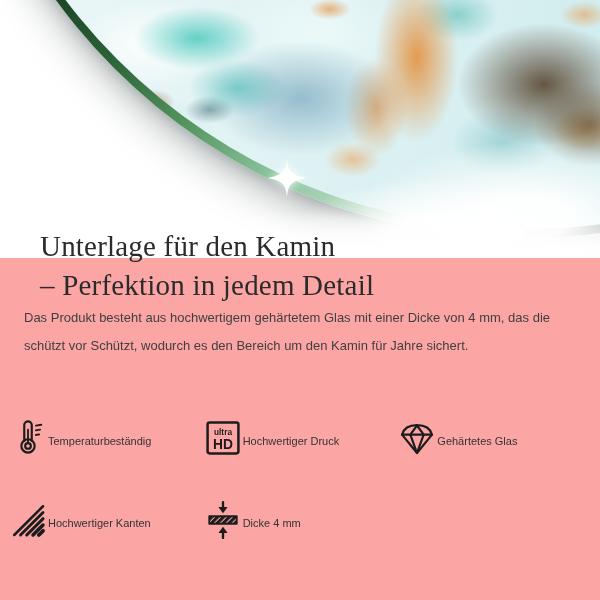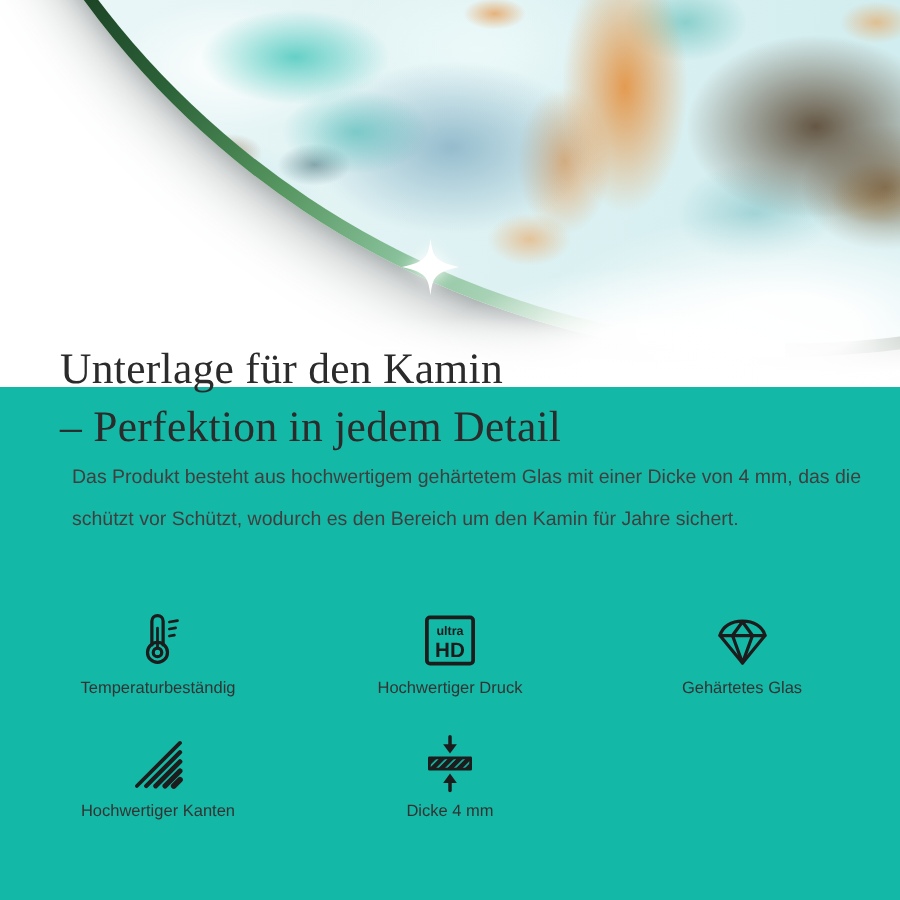--- a/index.html
+++ b/index.html
@@ -1,17 +1,17 @@
 <!DOCTYPE html>
 <html lang="de"><head>
 <meta charset="utf-8">
 <title>Produktdetail</title>
 <style>
   html,body{margin:0;padding:0;background:#ffffff;}
-  .page{position:relative;width:600px;height:600px;overflow:hidden;background:#14b8a6;
+  .page{position:relative;width:600px;height:600px;overflow:hidden;background:#fca5a5;
         font-family:"Liberation Sans",sans-serif;}
 
   
   .hero{position:absolute;left:0;top:0;width:600px;height:258px;overflow:hidden;background:#fff;}
   .glass-edge{position:absolute;left:-55px;top:-919px;width:1157px;height:1157px;border-radius:50%;
     background:conic-gradient(from 180deg at 50% 50%,
       #f4faf5 0deg,#e2efe6 8deg,#bcdcc6 16deg,#8cc49e 26deg,
       #55955f 36deg,#2c6238 46deg,#1d4527 54deg,#163a20 60deg,#163a20 360deg);
     box-shadow:0 14px 38px rgba(104,116,116,.48),0 4px 12px rgba(104,116,116,.32);}
   .glass-face{position:absolute;left:-52px;top:-928px;width:1157px;height:1157px;border-radius:50%;
@@ -40,27 +40,27 @@
     background:
       radial-gradient(230px 100px at 88% 84%, rgba(255,255,255,.95) 20%, rgba(255,255,255,0) 75%),
       radial-gradient(200px 80px at 73% 92%, rgba(255,255,255,.95) 25%, rgba(255,255,255,0) 75%),
       linear-gradient(to bottom, rgba(255,255,255,0) 82%, rgba(255,255,255,.96) 96%);}
   .sparkle{position:absolute;left:268px;top:159px;width:38px;height:38px;
     filter:drop-shadow(0 0 5px rgba(255,255,255,.95));}
 
   
   .title{position:absolute;left:40px;top:227px;margin:0;font-family:"Liberation Serif",serif;
     font-weight:400;font-size:29px;line-height:39px;color:#2b2b2b;letter-spacing:.2px;}
-  .intro{position:absolute;left:48px;top:304px;font-size:13px;line-height:28px;color:#3f3f3f;}
+  .intro{position:absolute;left:24px;top:304px;font-size:13px;line-height:28px;color:#3f3f3f;}
   .intro div{white-space:nowrap;}
 
   
   .features{position:absolute;left:8px;top:407px;width:584px;display:grid;
     grid-template-columns:repeat(3,1fr);grid-auto-rows:62px;row-gap:20px;}
-  .feature{display:flex;flex-direction:column;align-items:center;}
+  .feature{display:flex;align-items:center;}
   .feature .ic{height:40px;display:flex;align-items:center;justify-content:center;}
   .feature .lbl{margin-top:6px;font-size:11px;color:#333;}
   svg.glyph{stroke:#1c1c1c;fill:none;stroke-width:2.6;stroke-linecap:round;stroke-linejoin:round;}
   svg .solid{fill:#1c1c1c;stroke:none;}
   svg .boxtext{fill:#1c1c1c;stroke:none;font-family:"Liberation Sans",sans-serif;font-weight:700;}
 </style>
 </head>
 <body>
 
 <div class="page">

